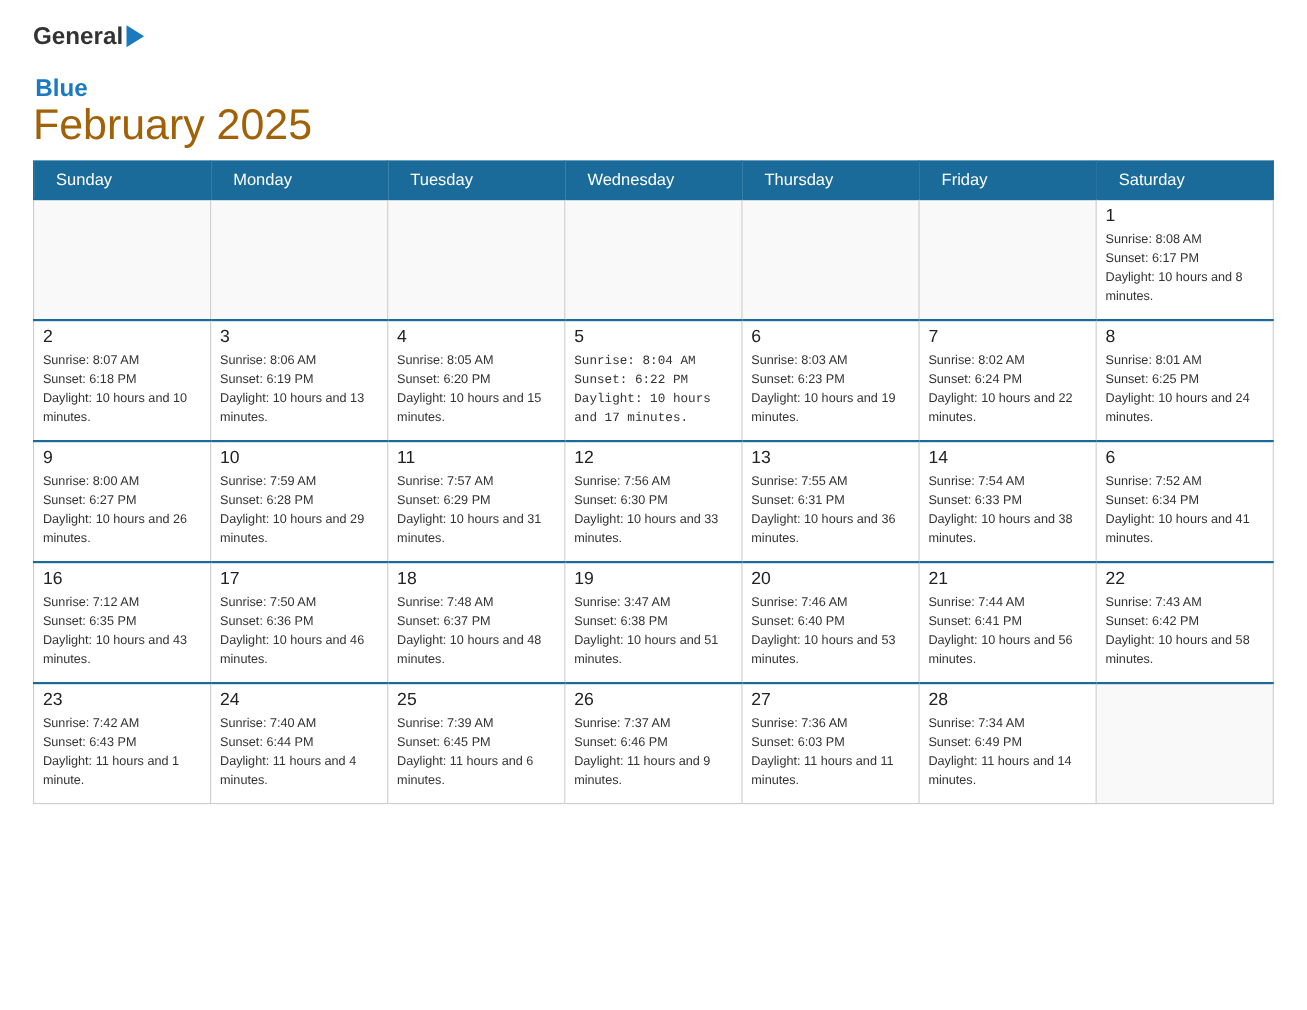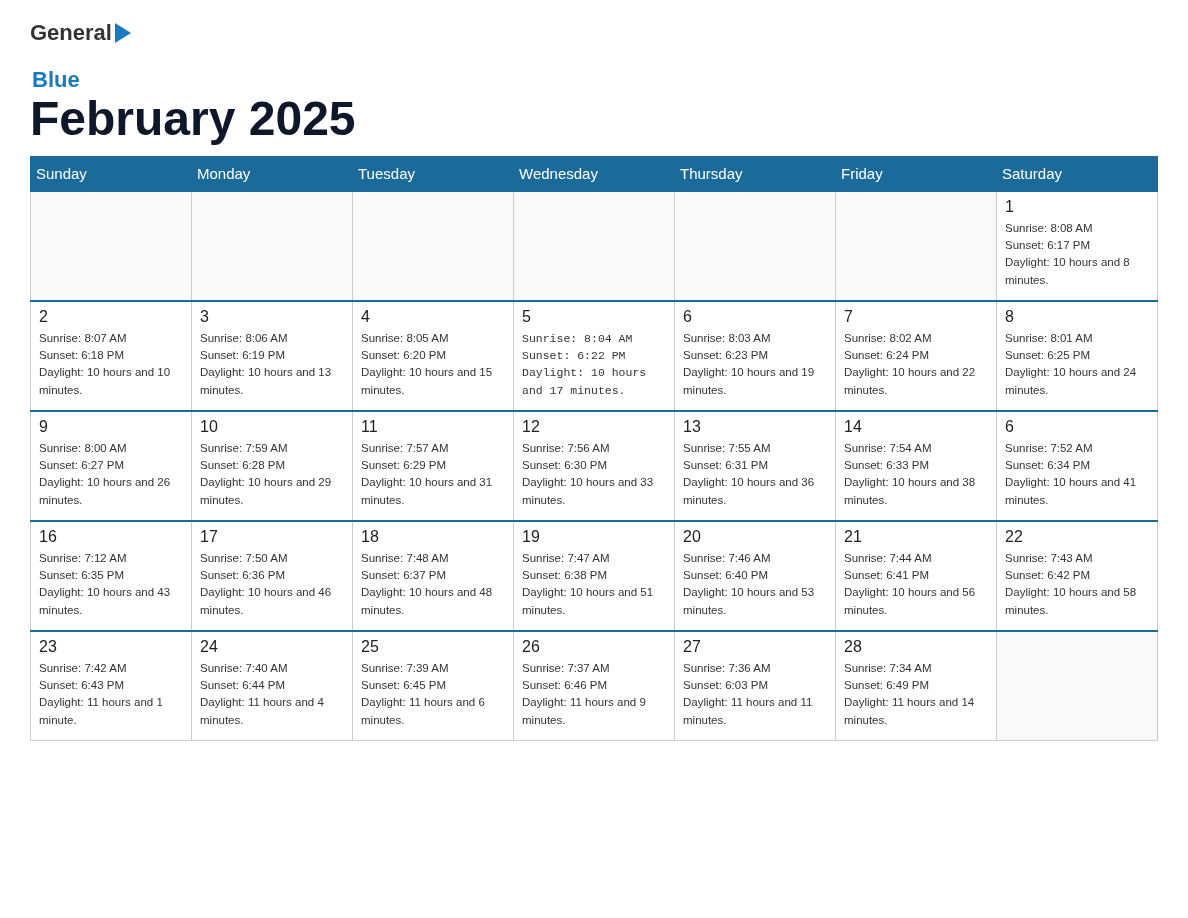--- a/index.html
+++ b/index.html
@@ -25,40 +25,40 @@
     .logo-text-blue {
       font-size: 22px;
       font-weight: bold;
       color: #1a7abf;
       margin-top: 21px;
     }
     .title-block {
       text-align: right;
     }
     .month-title {
-      font-size: 48px;
-      font-weight: bold;
-      color: #0f172a;
+      font-size: 39px;
+      font-weight: normal;
+      color: #a16207;
       line-height: 1.1;
     }
     .location {
       font-size: 20px;
       color: #333;
       margin-top: 4px;
     }
     .calendar {
       width: 100%;
       border-collapse: collapse;
       margin-top: 10px;
     }
     .calendar th {
       background-color: #1a6b9a;
       color: #fff;
       text-align: left;
-      padding: 8px 5px;
+      padding: 8px 20px;
       font-size: 15px;
       font-weight: normal;
       border: 1px solid #1a6b9a;
     }
     .calendar td {
       border: 1px solid #ccc;
       vertical-align: top;
       padding: 6px 8px;
       width: 14.28%;
       min-height: 110px;
@@ -246,21 +246,21 @@
 Daylight: 10 hours and 46 minutes.</div>
         </td>
         <td>
           <span class="day-number">18</span>
           <div class="day-info" style="white-space: pre-line;">Sunrise: 7:48 AM
 Sunset: 6:37 PM
 Daylight: 10 hours and 48 minutes.</div>
         </td>
         <td>
           <span class="day-number">19</span>
-          <div class="day-info" style="white-space: pre-line;">Sunrise: 7:47 AM
+          <div class="day-info" style="white-space: pre-line;">Sunrise: 3:47 AM
 Sunset: 6:38 PM
 Daylight: 10 hours and 51 minutes.</div>
         </td>
         <td>
           <span class="day-number">20</span>
           <div class="day-info" style="white-space: pre-line;">Sunrise: 7:46 AM
 Sunset: 6:40 PM
 Daylight: 10 hours and 53 minutes.</div>
         </td>
         <td>

